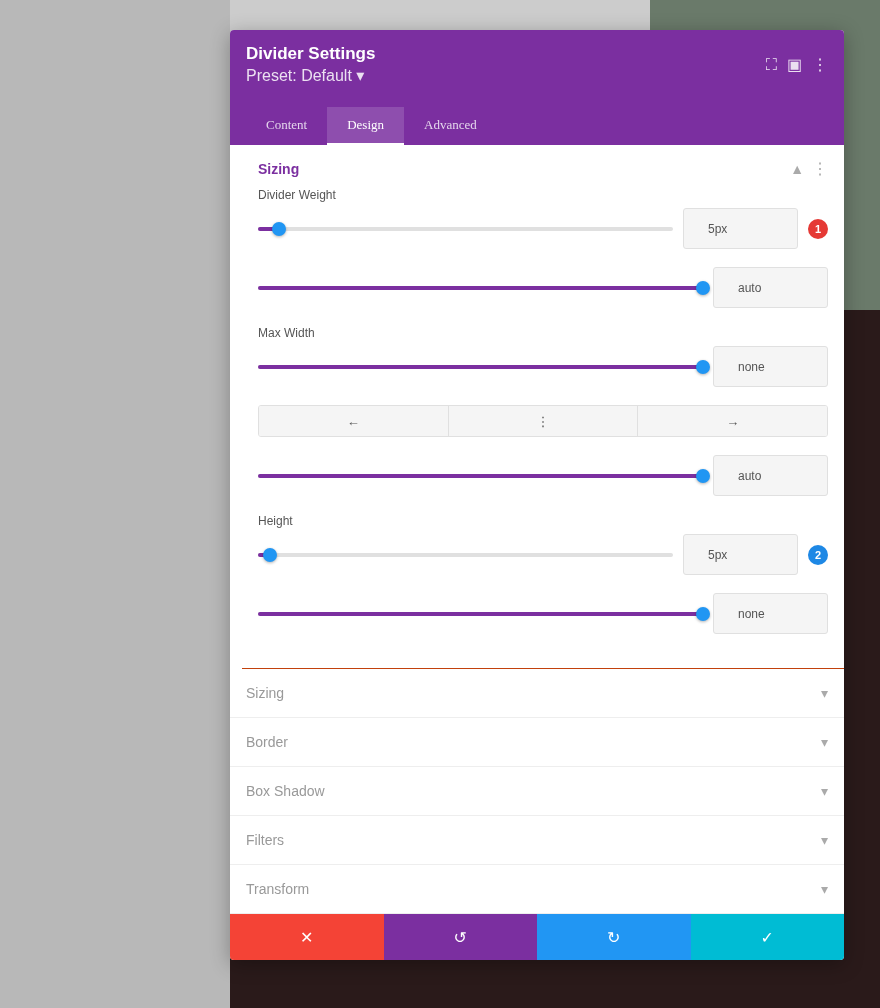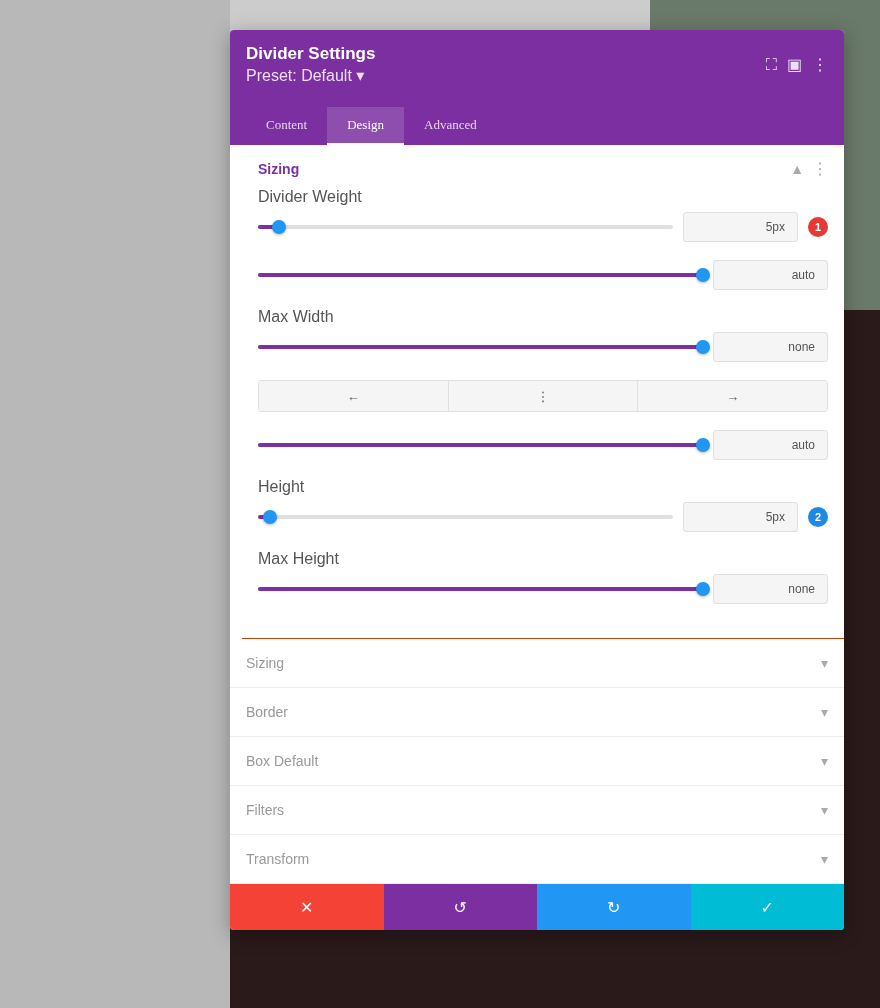--- a/index.html
+++ b/index.html
@@ -154,21 +154,21 @@
 
     .section-content {
       padding: 0 16px 16px 16px;
     }
 
     
     .prop-row {
       margin-bottom: 18px;
     }
     .prop-label {
-      font-size: 16px;
+      font-size: 12px;
       color: #555;
       margin-bottom: 6px;
     }
     .prop-controls {
       display: flex;
       align-items: center;
       gap: 10px;
     }
 
     
@@ -199,28 +199,28 @@
       position: absolute;
       top: 50%;
       transform: translate(-50%, -50%);
       cursor: pointer;
       box-shadow: 0 1px 3px rgba(0,0,0,0.3);
     }
 
     
     .value-input {
       width: 115px;
-      height: 30px;
+      height: 41px;
       border: 1px solid #e0e0e0;
       border-radius: 3px;
       background: #f5f5f5;
       font-size: 12px;
       color: #555;
-      padding: 0 12px;
-      text-align: right;
+      padding: 0 24px;
+      text-align: left;
     }
 
     
     .badge {
       width: 20px;
       height: 20px;
       border-radius: 50%;
       display: flex;
       align-items: center;
       justify-content: center;
@@ -399,21 +399,20 @@
                 <div class="slider-fill" style="width:3%"></div>
                 <div class="slider-thumb" style="left:3%"></div>
               </div>
             </div>
             <input class="value-input" type="text" value="5px" style="">
             <div class="badge badge-blue">2</div>
           </div>
         </div>
 
         <div class="prop-row">
-          <div class="prop-label">Max Height</div>
           <div class="prop-controls">
             <div class="slider-container">
               <div class="slider-track">
                 <div class="slider-fill" style="width:100%"></div>
                 <div class="slider-thumb" style="left:100%"></div>
               </div>
             </div>
             <input class="value-input" type="text" value="none" style="">
           </div>
         </div>
@@ -430,21 +429,21 @@
 
     <div class="collapsed-section">
       <div class="collapsed-header">
         <span class="section-title-gray">Border</span>
         <span class="section-chevron">▾</span>
       </div>
     </div>
 
     <div class="collapsed-section">
       <div class="collapsed-header">
-        <span class="section-title-gray">Box Default</span>
+        <span class="section-title-gray">Box Shadow</span>
         <span class="section-chevron">▾</span>
       </div>
     </div>
 
     <div class="collapsed-section">
       <div class="collapsed-header">
         <span class="section-title-gray">Filters</span>
         <span class="section-chevron">▾</span>
       </div>
     </div>

